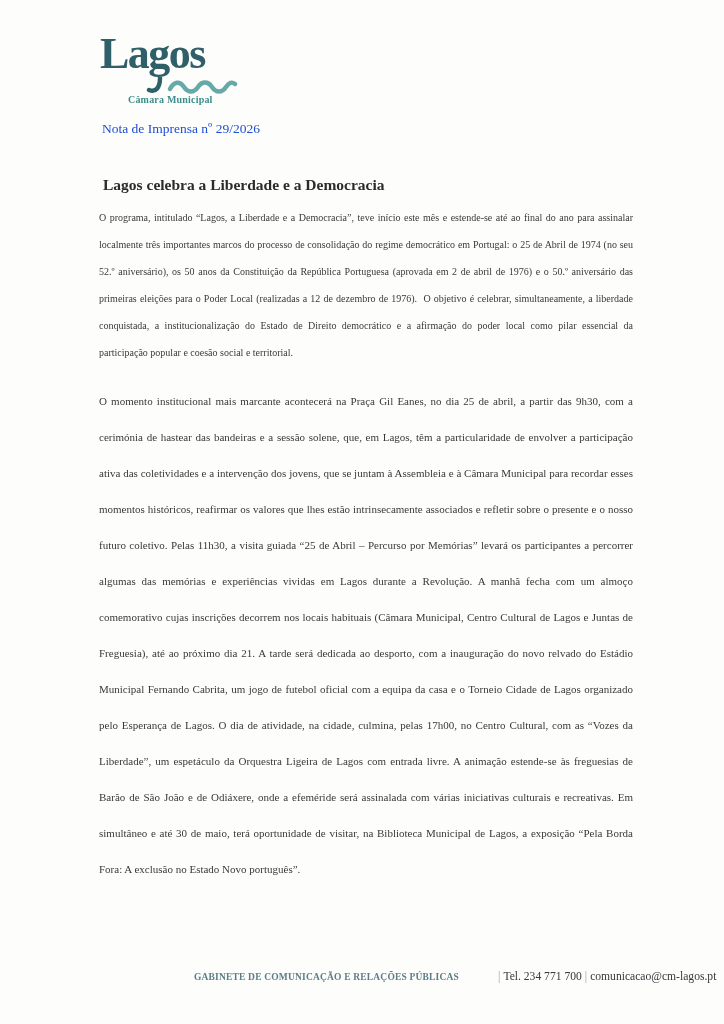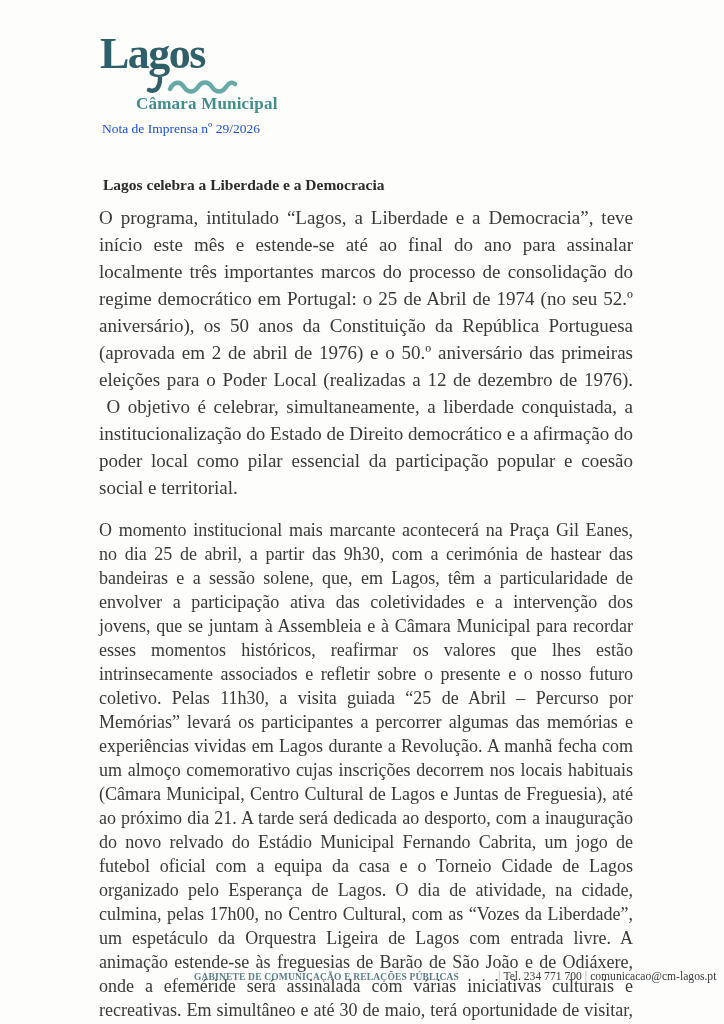--- a/index.html
+++ b/index.html
@@ -18,40 +18,40 @@
   .wordmark {
     display: block;
     font-size: 44px;
     font-weight: bold;
     letter-spacing: -1.5px;
     line-height: 1;
     color: #2f5f68;
   }
   .waves { position: absolute; left: 46px; top: 45px; }
   .logo-sub {
-    position: absolute; left: 36px; top: 62px;
-    font-size: 17px; font-weight: bold; letter-spacing: 0.2px;
+    position: absolute; left: 28px; top: 62px;
+    font-size: 10px; font-weight: bold; letter-spacing: 0.2px;
     color: #3e8e8c;
   }
 
   
   .meta {
     position: absolute; left: 102px; top: 118px;
     font-size: 13.5px; line-height: 21px; color: #1d4ed8;
   }
 
   
   .content { position: absolute; left: 99px; top: 176px; width: 534px; color: #39393a; }
   .content h1 {
     margin: 0 0 10px 4px;
     font-size: 15.5px; font-weight: bold; color: #2b2b2b;
   }
   .content p { margin: 0; text-align: justify; }
-  .p1 { font-size: 19px;   line-height: 27px; margin-bottom: 17px !important; }
-  .p2 { font-size: 18px; line-height: 24px; margin-bottom: 21px !important; }
+  .p1 { font-size: 10px;   line-height: 27px; margin-bottom: 17px !important; }
+  .p2 { font-size: 11px; line-height: 36px; margin-bottom: 21px !important; }
   .p3 { font-size: 12.1px; line-height: 24px; text-align-last: justify; }
 
   
   .footer {
     position: absolute; left: 194px; top: 970px;
     white-space: nowrap; font-size: 11.6px; color: #3f4447;
   }
   .footer .dept {
     display: inline-block;
     transform: scaleX(0.88); transform-origin: left center;

